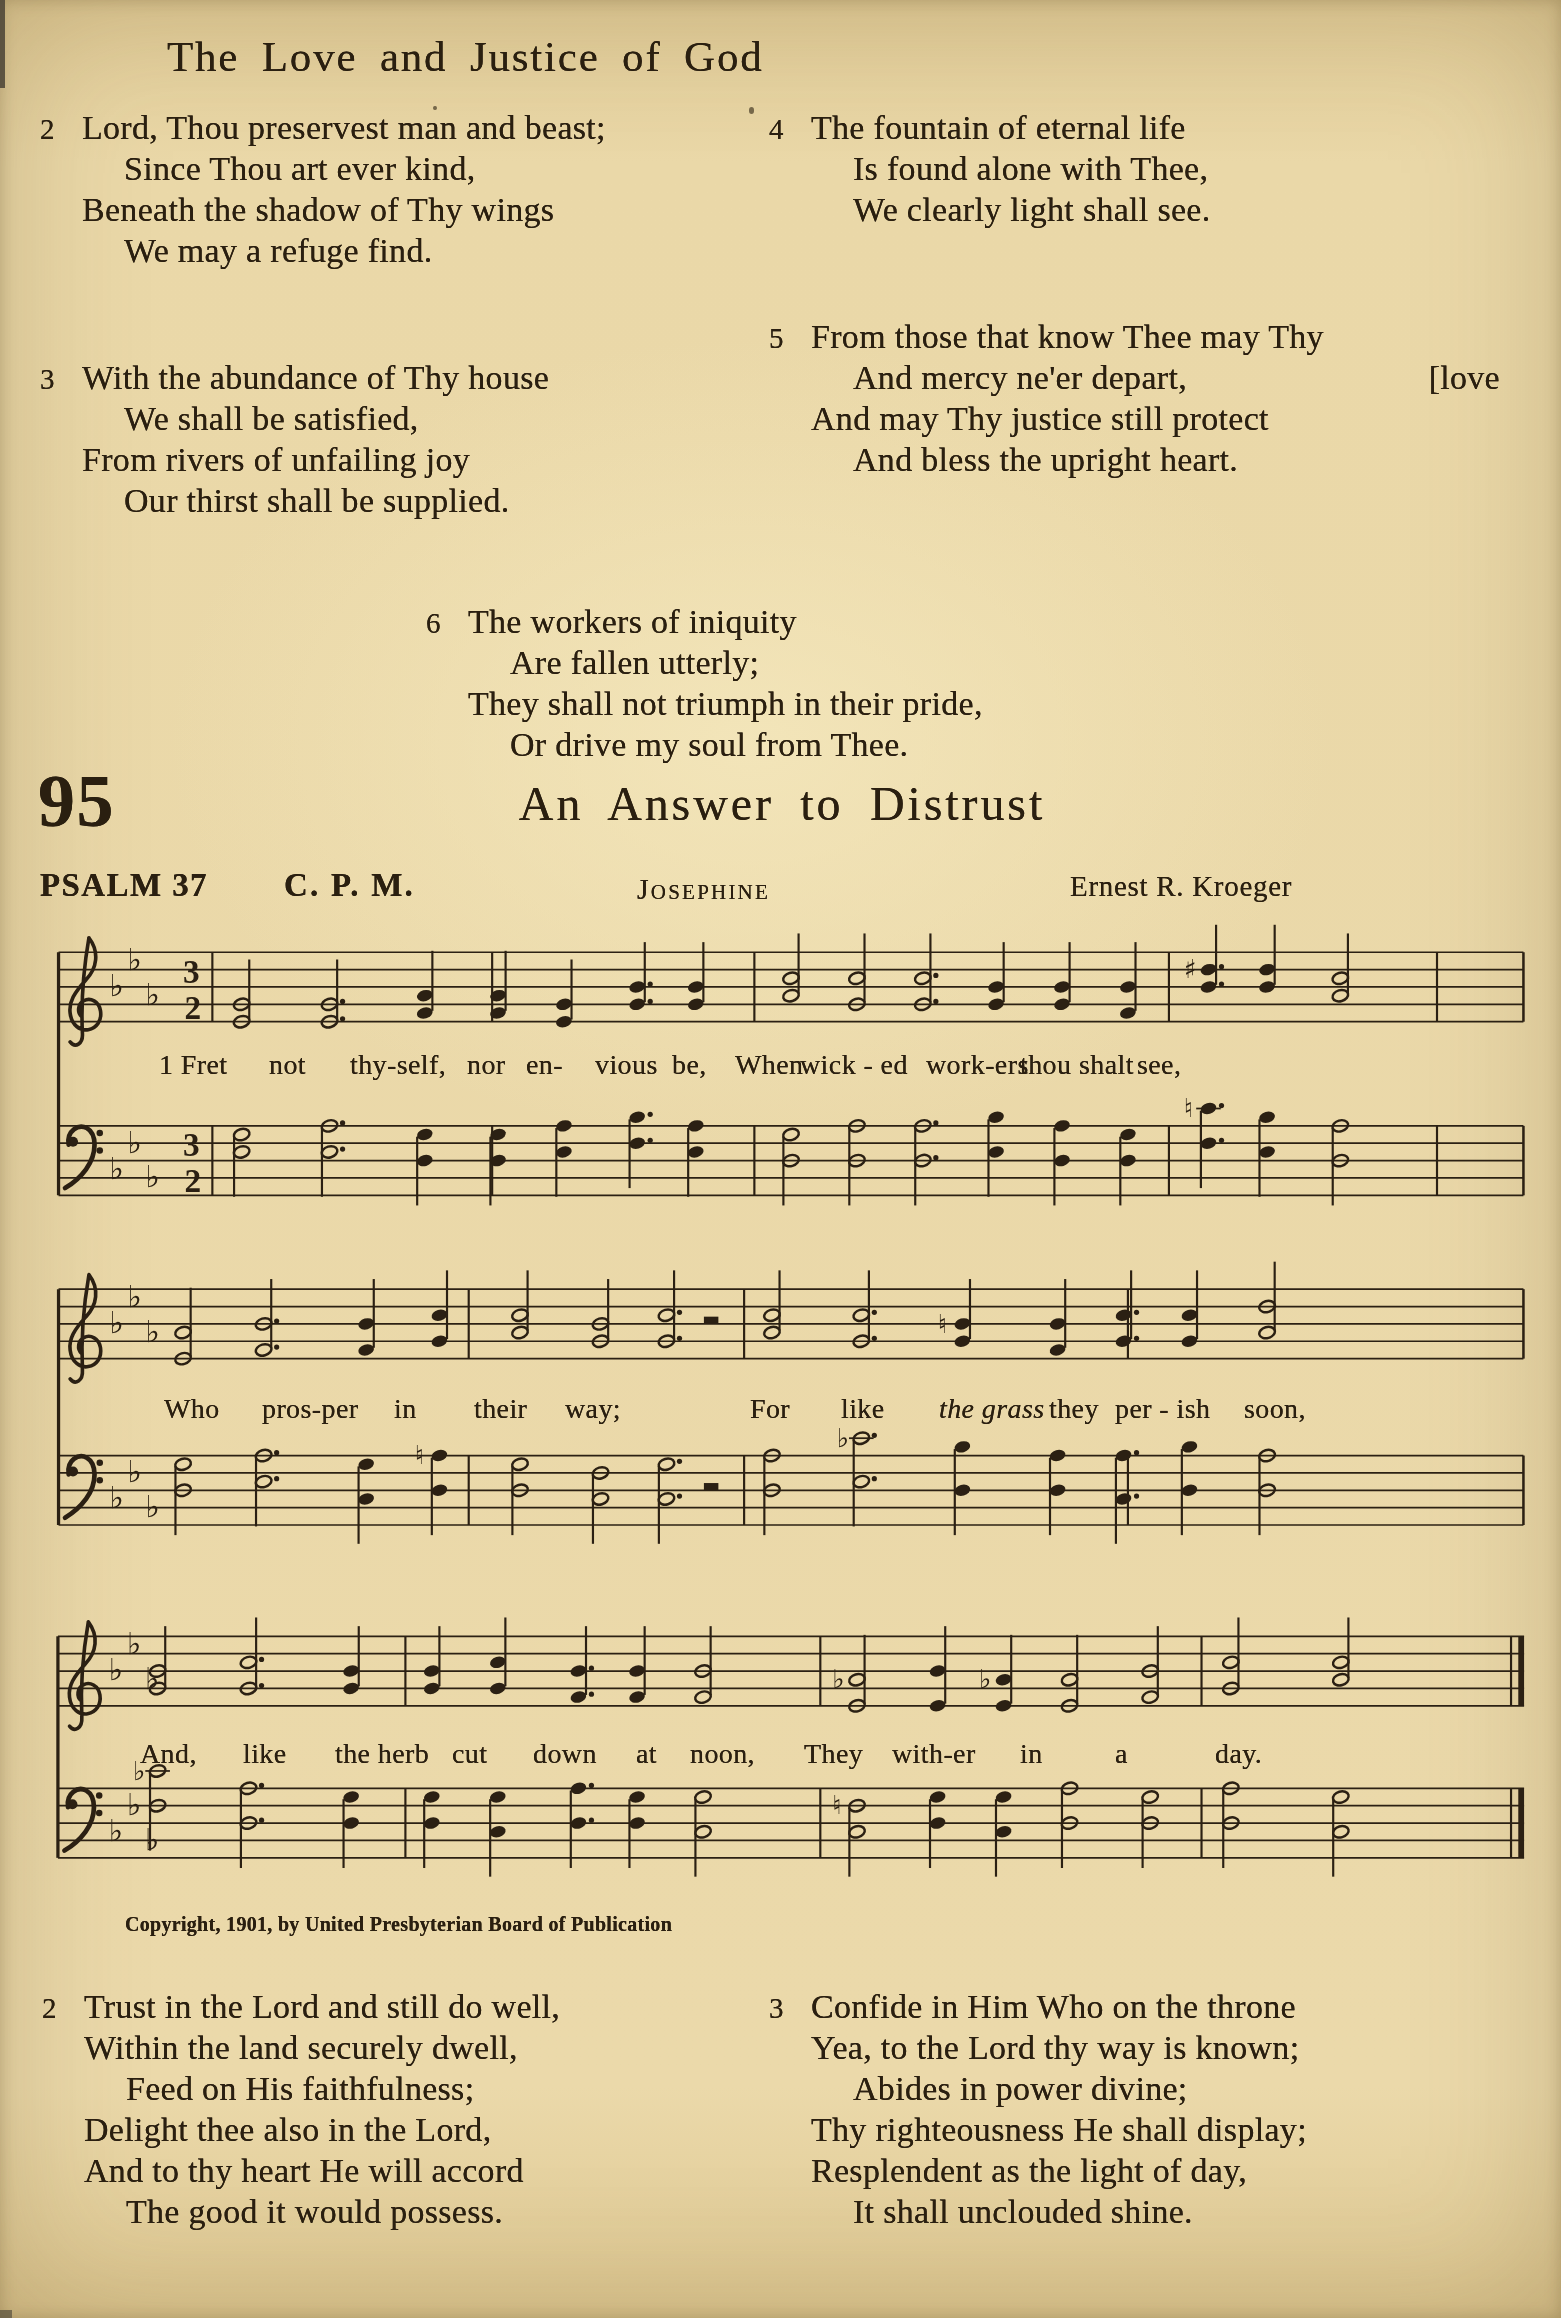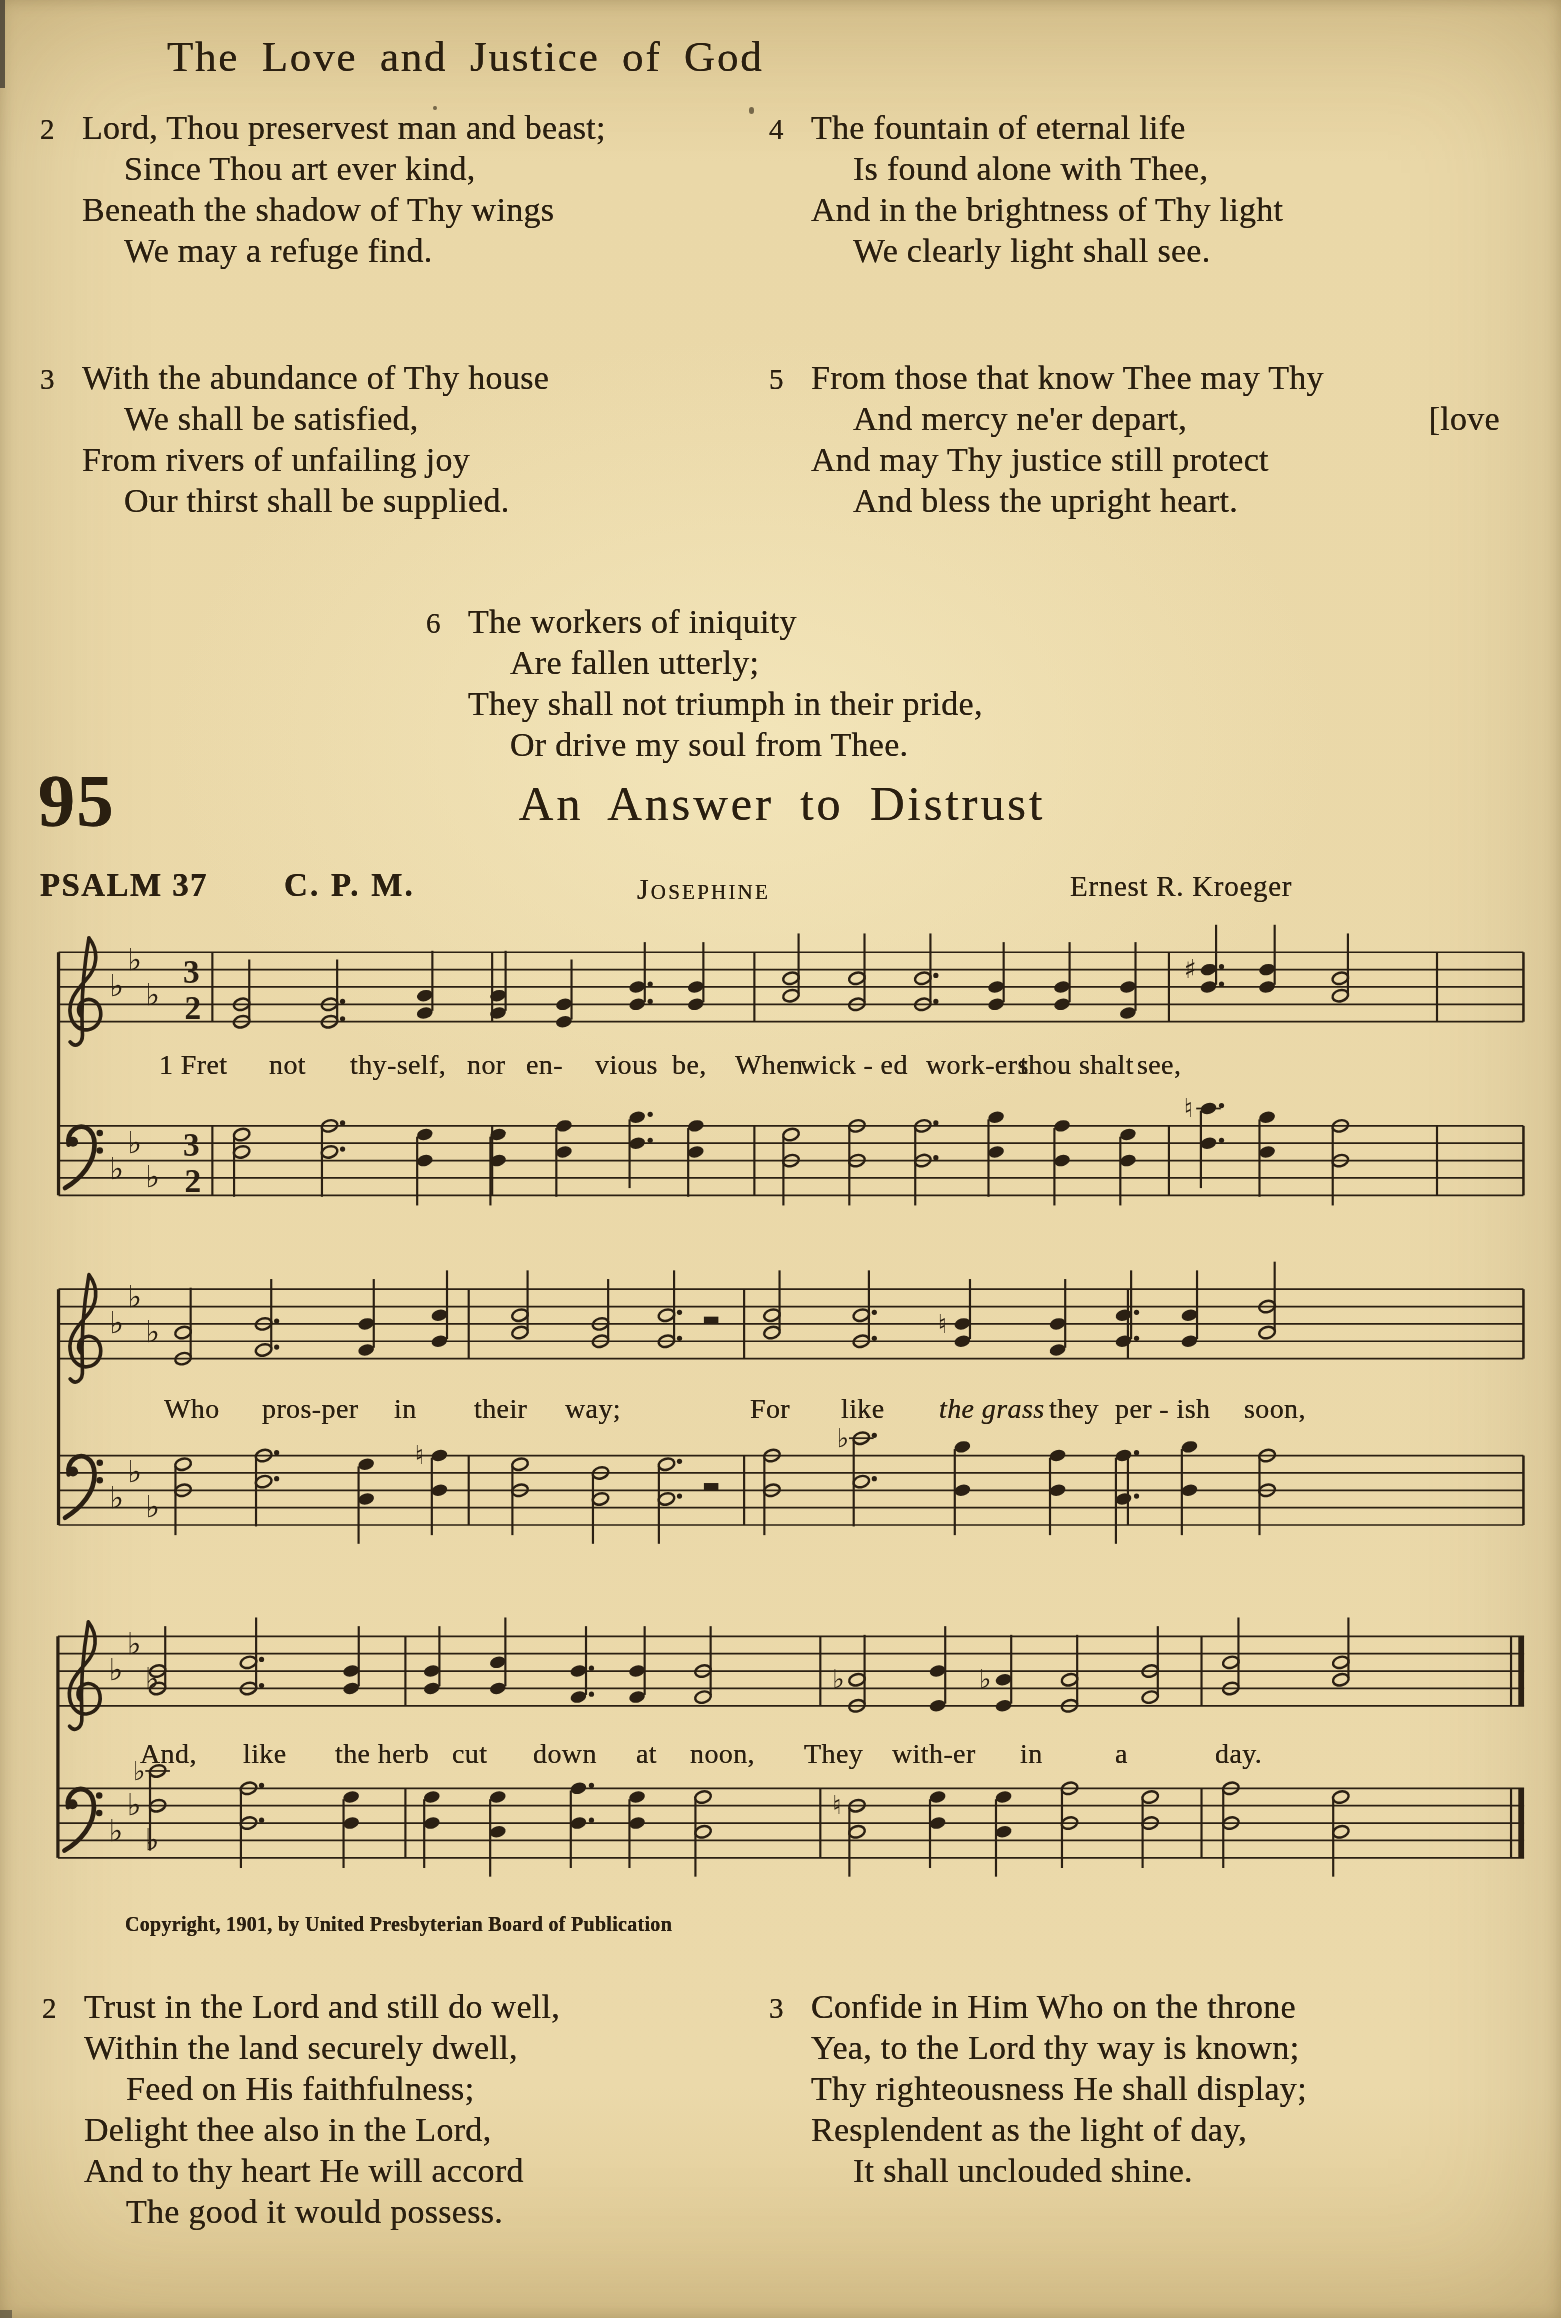--- a/index.html
+++ b/index.html
@@ -72,21 +72,20 @@
       </div>
     </div>
   </div>
 
   <div class="vcol" style="left:769px;top:107px;width:731px;">
     <div class="verse">
       <span class="vnum ink">4</span>
       <div class="vlines">
         <div class="vline ink">The fountain of eternal life</div>
         <div class="vline ind ink">Is found alone with Thee,</div>
-        <div class="vline ink">And in the brightness of Thy light</div>
         <div class="vline ind ink">We clearly light shall see.</div>
       </div>
     </div>
     <div class="verse gap">
       <span class="vnum ink">5</span>
       <div class="vlines">
         <div class="vline ink">From those that know Thee may Thy</div>
         <div class="vline ind flexline ink">
           <span>And mercy ne'er depart,</span>
           <span>[love</span>
@@ -623,20 +622,21 @@
         <div class="vline ind ink">The good it would possess.</div>
       </div>
     </div>
   </div>
   <div class="vcol bverse" style="left:769px;top:1986px;width:731px;">
     <div class="verse">
       <span class="vnum ink">3</span>
       <div class="vlines">
         <div class="vline ink">Confide in Him Who on the throne</div>
         <div class="vline ink">Yea, to the Lord thy way is known;</div>
+        <div class="vline ind ink">Abides in power divine;</div>
         <div class="vline ink">Thy righteousness He shall display;</div>
         <div class="vline ink">Resplendent as the light of day,</div>
         <div class="vline ind ink">It shall unclouded shine.</div>
       </div>
     </div>
   </div>
 
 </div>
 
 

